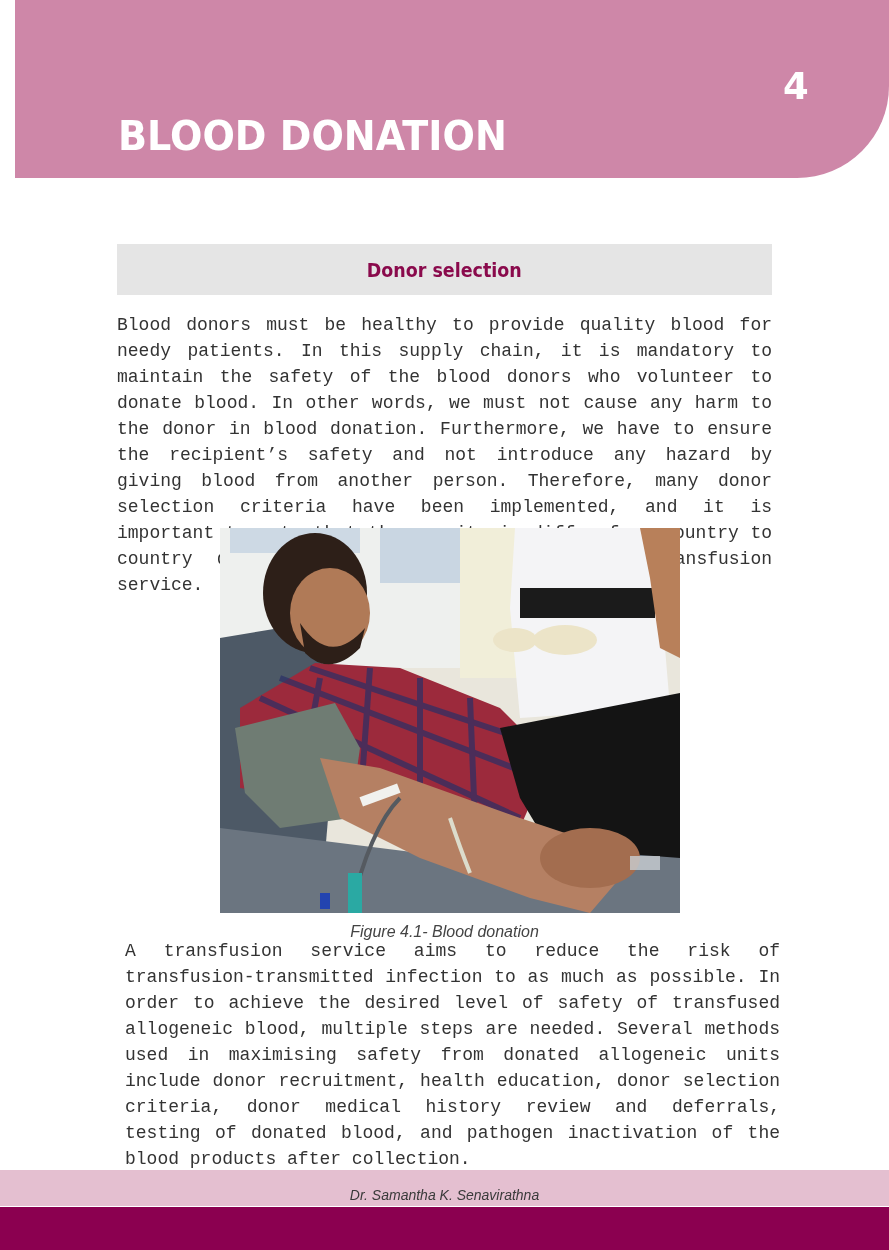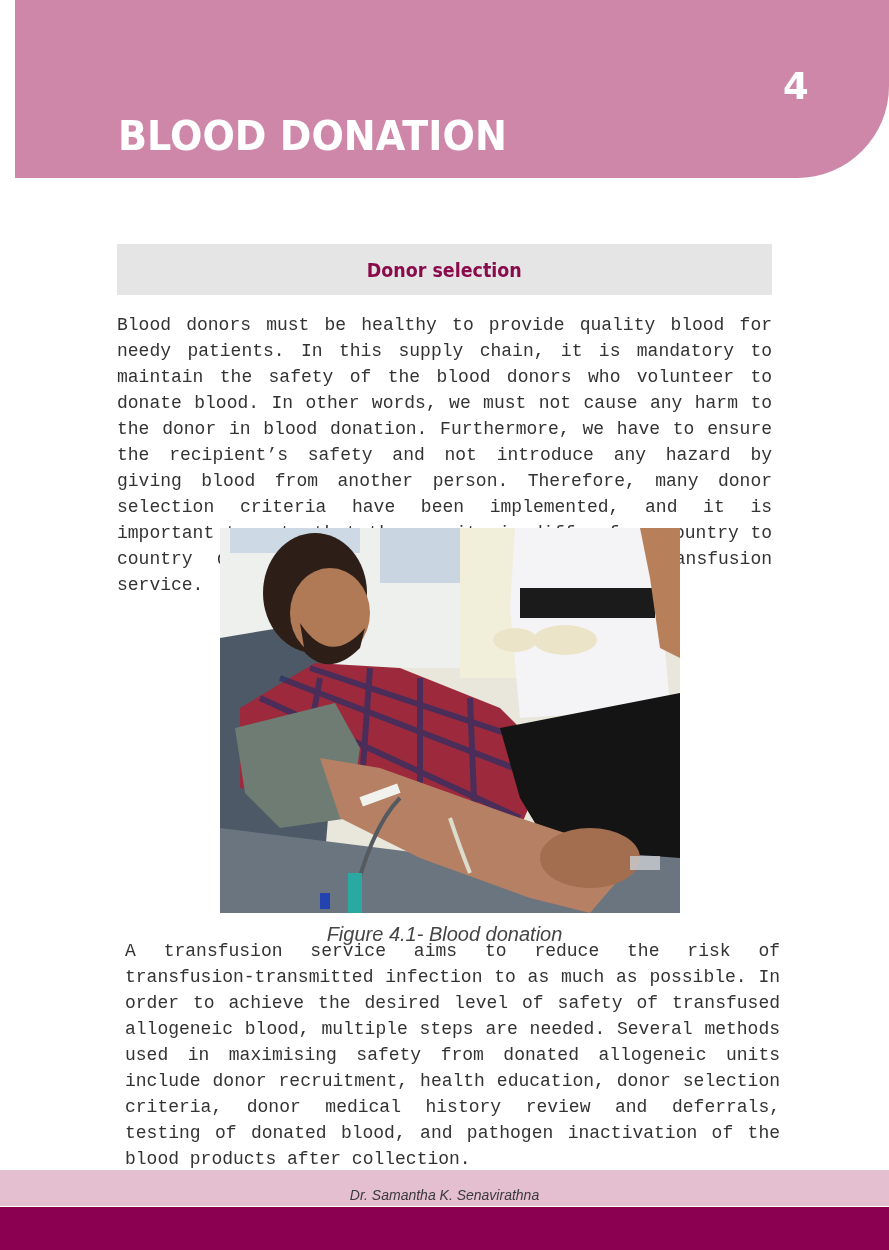--- a/index.html
+++ b/index.html
@@ -15,21 +15,21 @@
   .section-bar { position: absolute; left: 117px; top: 244px; width: 655px; height: 51px;
                  background: #e5e5e5; display: flex; align-items: center; justify-content: center; }
   .section-title { color: #8a0a4c; font-family: "DejaVu Sans", sans-serif; font-weight: bold; font-size: 19px;
                    transform: scaleX(0.92); }
   .para { position: absolute; left: 117px; width: 655px; font-size: 18px; line-height: 26px;
           text-align: justify; color: #333333; font-family: Liberation Mono, monospace; }
   .para1 { top: 312px; }
   .para2 { top: 938px; margin-left: 8px; }
   .figure { position: absolute; left: 220px; top: 528px; width: 460px; height: 385px; overflow: hidden; }
   .caption { position: absolute; left: 117px; top: 923px; width: 655px; text-align: center;
-             font-style: italic; font-size: 20px; color: #444444; }
+             font-style: italic; font-size: 16px; color: #444444; }
   .footer-light { position: absolute; left: 0; top: 1170px; width: 889px; height: 36px; background: #e4bfd0;
                   display: flex; align-items: center; justify-content: center; }
   .footer-author { font-style: italic; font-size: 14px; color: #3a3a3a; margin-top: 13px; }
   .footer-dark { position: absolute; left: 0; top: 1207px; width: 889px; height: 43px; background: #8b0050; }
 </style>
 </head>
 <body>
 
 <div class="header"></div>
 <div class="chapter-num">4</div>

